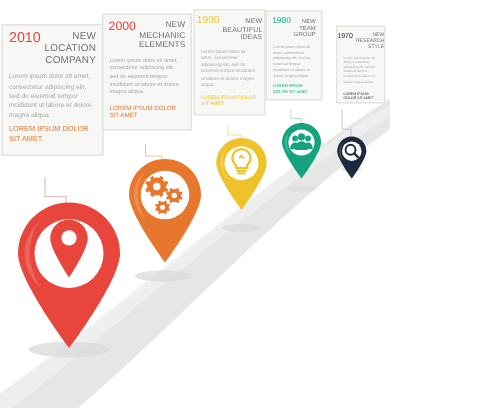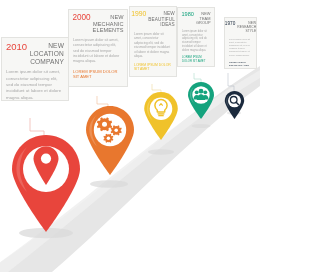--- a/index.html
+++ b/index.html
@@ -225,21 +225,21 @@
       <path d="M10.5 28 C10.5 28 20.2 15 20.2 9.8 C20.2 4.4 15.9 0 10.5 0 C5.1 0 0.8 4.4 0.8 9.8 C0.8 15 10.5 28 10.5 28 Z" fill="#1B2A3D"></path>
       <path d="M5.3 3.5 C3 5.5 2.1 7.9 2.2 10.4 C2.3 12.7 3.8 15 5.2 16.4 C3.5 13.2 2.9 10.9 3.2 8.6 C3.5 6.3 4.3 4.7 5.3 3.5 Z" fill="#ffffff" opacity="0.2"></path>
       <circle cx="10.5" cy="9.8" r="6.5" fill="#ffffff"></circle>
       <g fill="none" stroke="#1B2A3D" stroke-width="1.3">
         <circle cx="9.7" cy="8.8" r="3.3"></circle>
         <path d="M12.2 11.3 L14.6 13.7" stroke-width="1.6" stroke-linecap="round"></path>
       </g>
     </svg>
   </div>
 
-  <div class="card s1" style="left:1px; top:37px; width:68px; height:64px;">
+  <div class="card s1" style="left:1px; top:16px; width:68px; height:88px;">
     <div class="card-inner">
       <div class="card-head">
         <div class="card-year" style="color:#E8453C;">2010</div>
         <div class="card-title">NEW LOCATION COMPANY</div>
       </div>
       <div class="card-body">Lorem ipsum dolor sit amet, consectetur adipiscing elit, sed do eiusmod tempor incididunt ut labore et dolore magna aliqua.</div>
       <div class="card-accent" style="color:#E8772E;">LOREM IPSUM DOLOR SIT AMET</div>
     </div>
   </div>
 

